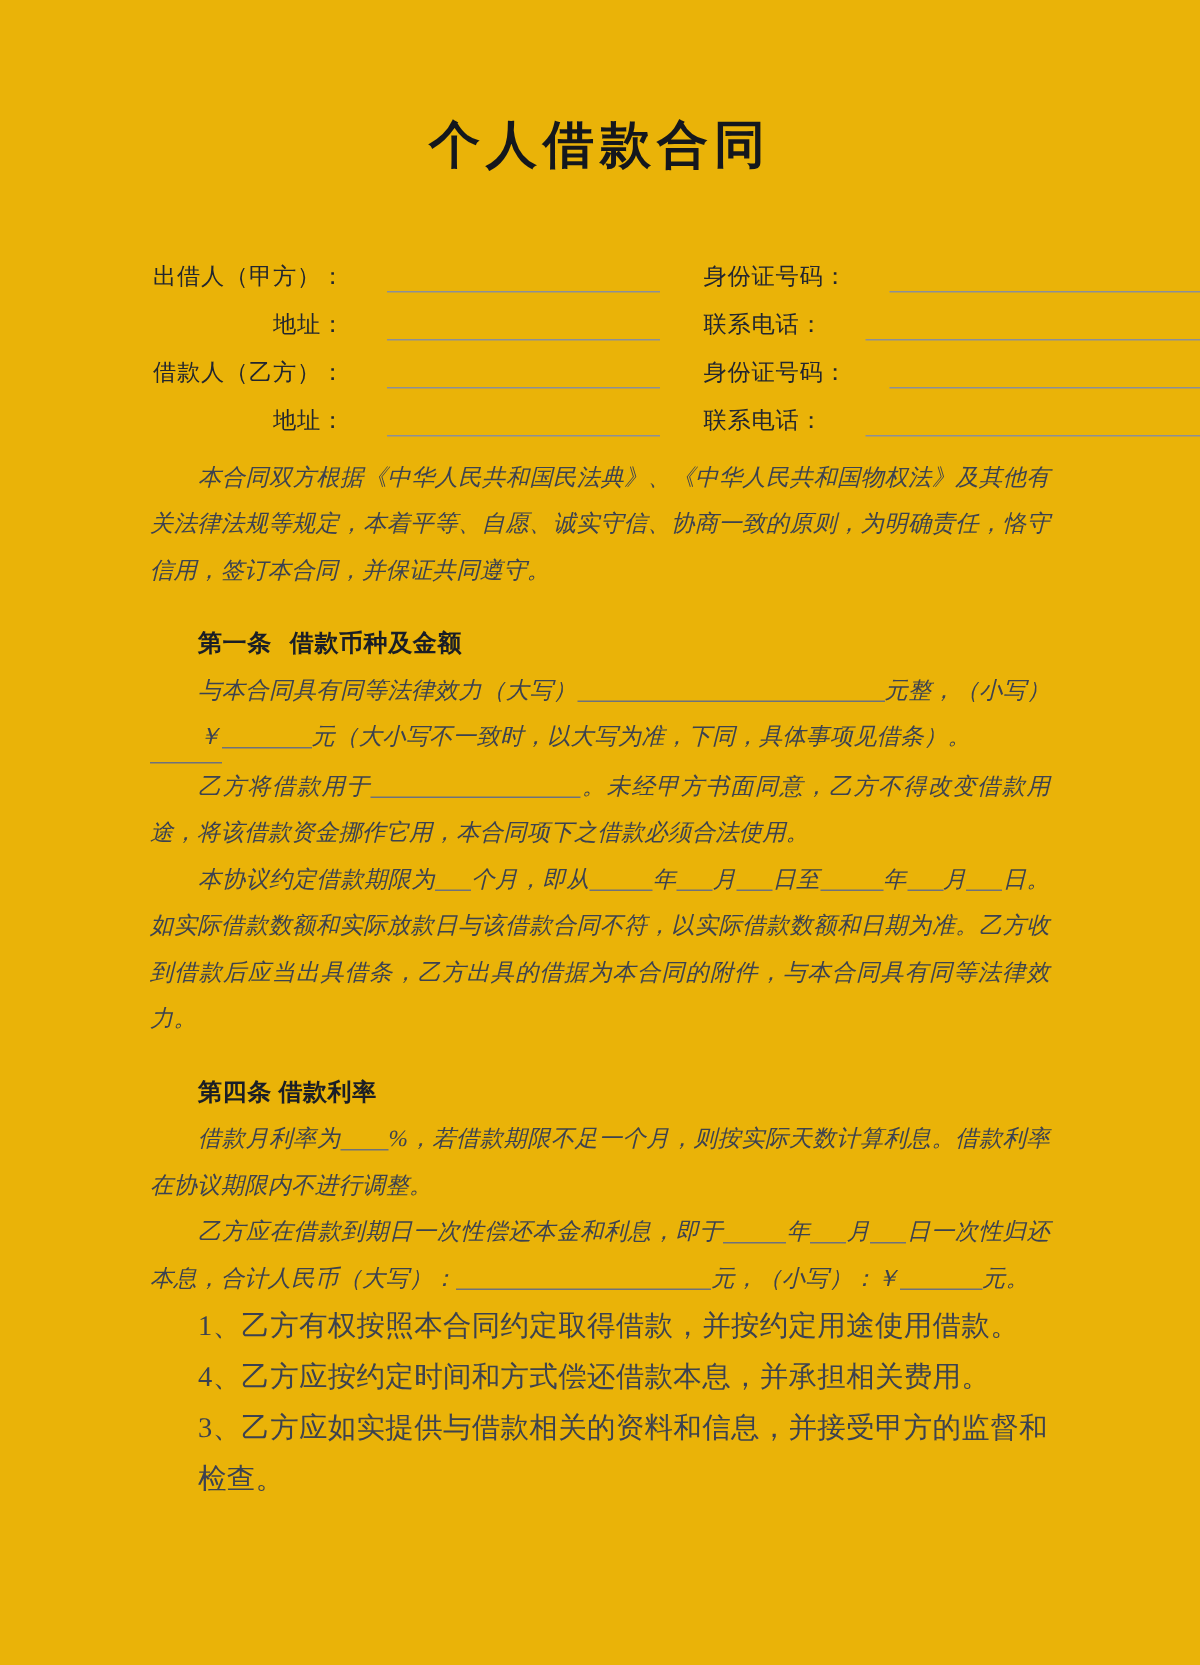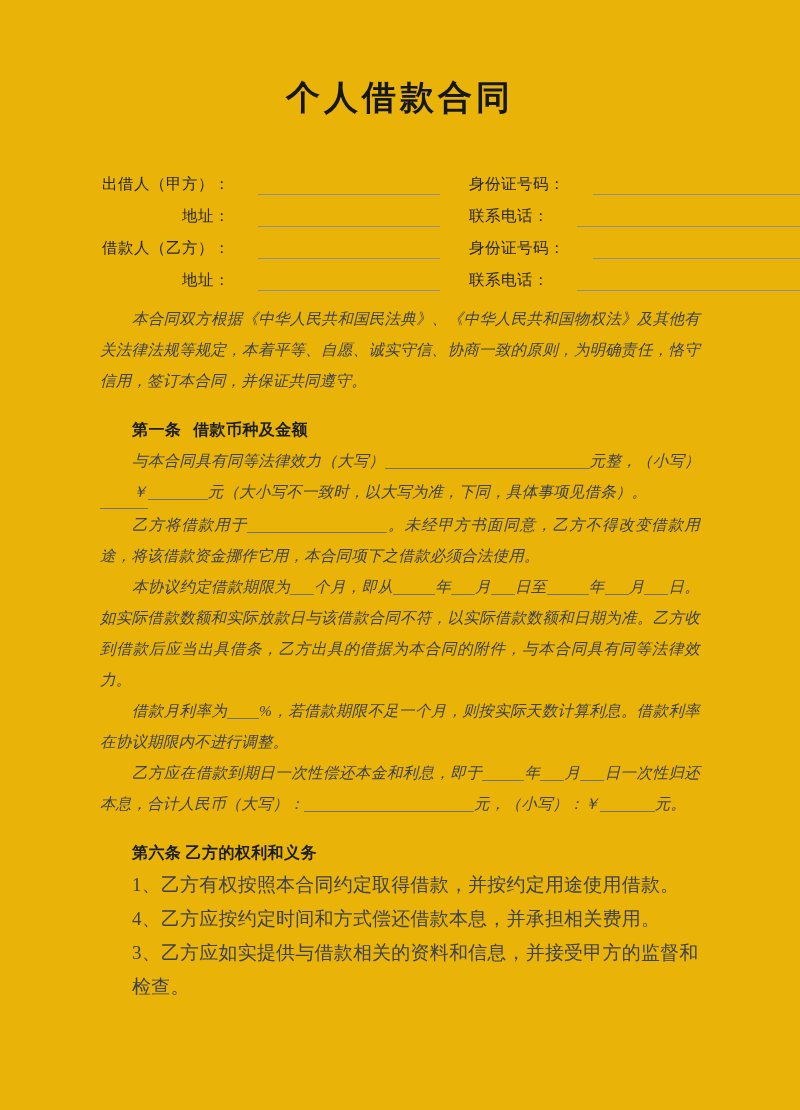--- a/index.html
+++ b/index.html
@@ -172,24 +172,24 @@
 
   <div class="heading">
     <span>第一条</span><span class="gap"></span><span>借款币种及金额</span>
   </div>
   <p class="para indent sect-body"><span>与本合同具有同等法律效力（大写）</span><span class="blank u-amount"></span><span>元整，（小写）</span><span class="yen-underline">￥</span><span class="blank u-yen"></span><span>元（大小写不一致时，以大写为准，下同，具体事项见借条）。</span></p>
 
   <p class="para indent sect-body"><span>乙方将借款用于</span><span class="blank u-purpose"></span><span>。未经甲方书面同意，乙方不得改变借款用途，将该借款资金挪作它用，本合同项下之借款必须合法使用。</span></p>
 
   <p class="para indent sect-body"><span>本协议约定借款期限为</span><span class="blank u-mon"></span><span>个月，即从</span><span class="blank u-year"></span><span>年</span><span class="blank u-md"></span><span>月</span><span class="blank u-md"></span><span>日至</span><span class="blank u-year"></span><span>年</span><span class="blank u-md"></span><span>月</span><span class="blank u-md"></span><span>日。</span><span>如实际借款数额和实际放款日与该借款合同不符，以实际借款数额和日期为准。乙方收到借款后应当出具借条，乙方出具的借据为本合同的附件，与本合同具有同等法律效力。</span></p>
 
+  <div class="heading">
+    <span>第四条</span>&nbsp;<span>借款利率</span>
+  </div>
   <p class="para indent sect-body"><span>借款月利率为</span><span class="blank u-rate"></span><span>%，若借款期限不足一个月，则按实际天数计算利息。借款利率在协议期限内不进行调整。</span></p>
 
   <p class="para indent sect-body"><span>乙方应在借款到期日一次性偿还本金和利息，即于</span><span class="blank u-year"></span><span>年</span><span class="blank u-md"></span><span>月</span><span class="blank u-md"></span><span>日一次性归还本息，合计人民币（大写）：</span><span class="blank u-big"></span><span>元，（小写）：</span><span>￥</span><span class="blank u-small"></span><span>元。</span></p>
 
-  <div class="heading">
-    <span>第六条</span>&nbsp;<span>乙方的权利和义务</span>
-  </div>
   <p class="item">1、乙方有权按照本合同约定取得借款，并按约定用途使用借款。</p>
   <p class="item">4、乙方应按约定时间和方式偿还借款本息，并承担相关费用。</p>
   <p class="item">3、乙方应如实提供与借款相关的资料和信息，并接受甲方的监督和检查。</p>
 
 </div>
 
 </body></html>

